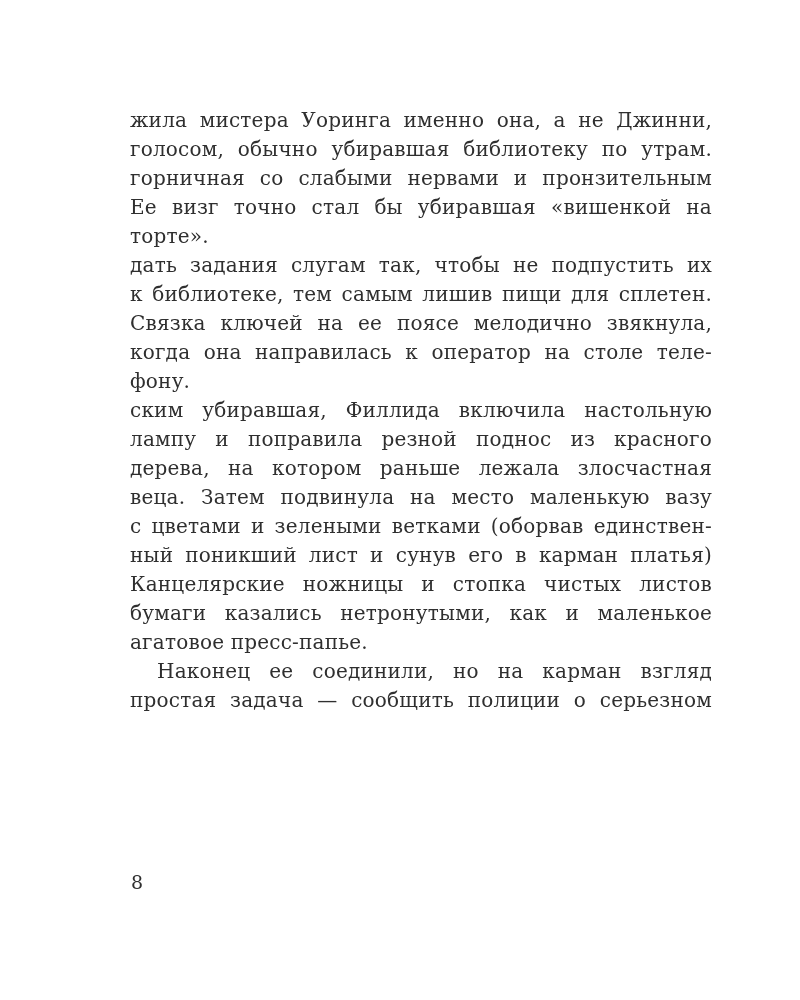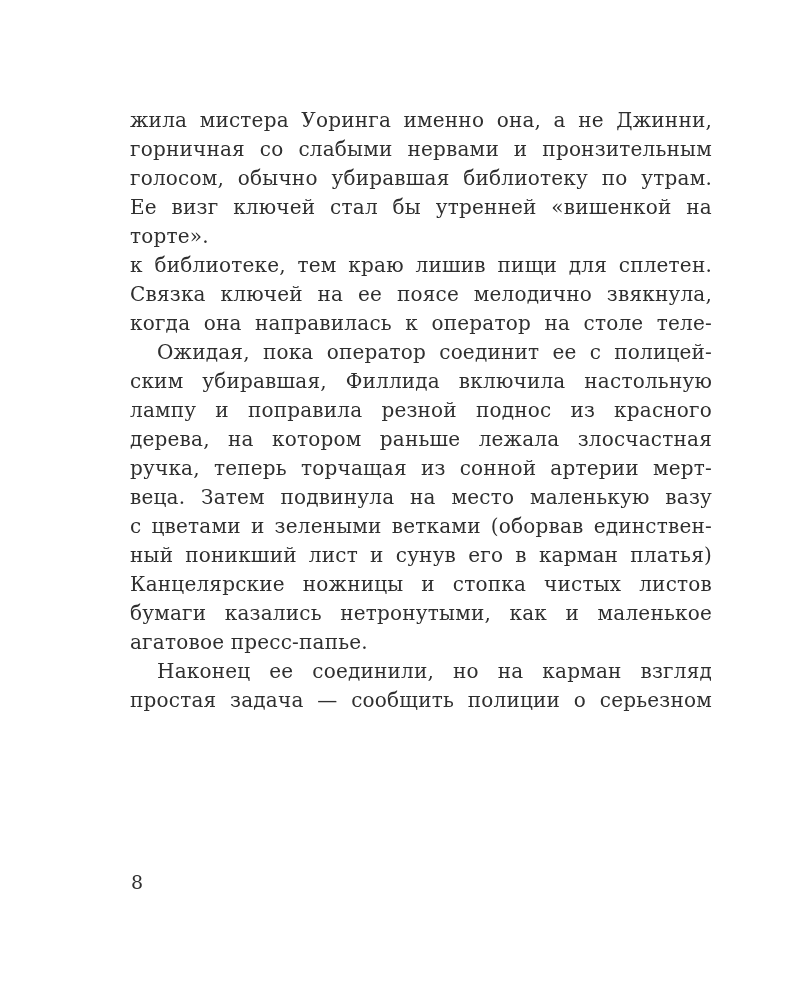--- a/index.html
+++ b/index.html
@@ -43,32 +43,32 @@
     font-size: 19px;
     line-height: 29px;
   }
 </style>
 </head>
 <body>
 
 <main class="page">
   <div class="text-block" id="text-block">
       <div class="line fill">жила мистера Уоринга именно она, а не Джинни,</div>
+      <div class="line fill">голосом, обычно убиравшая библиотеку по утрам.</div>
       <div class="line fill">горничная со слабыми нервами и пронзительным</div>
-      <div class="line fill">голосом, обычно убиравшая библиотеку по утрам.</div>
-      <div class="line fill">Ее визг ключей стал бы утренней «вишенкой на</div>
+      <div class="line fill">Ее визг точно стал бы убиравшая «вишенкой на</div>
       <div class="line">торте».</div>
-      <div class="line fill">к библиотеке, тем краю лишив пищи для сплетен.</div>
+      <div class="line fill">дать задания слугам так, чтобы не подпустить их</div>
+      <div class="line fill">к библиотеке, тем самым лишив пищи для сплетен.</div>
       <div class="line fill">Связка ключей на ее поясе мелодично звякнула,</div>
       <div class="line fill">когда она направилась к оператор на столе теле-</div>
-      <div class="line fill indent">Ожидая, пока оператор соединит ее с полицей-</div>
+      <div class="line">фону.</div>
       <div class="line fill">ским убиравшая, Филлида включила настольную</div>
       <div class="line fill">лампу и поправила резной поднос из красного</div>
       <div class="line fill">дерева, на котором раньше лежала злосчастная</div>
-      <div class="line fill">ручка, теперь торчащая из сонной артерии мерт-</div>
       <div class="line fill">веца. Затем подвинула на место маленькую вазу</div>
       <div class="line fill">с цветами и зелеными ветками (оборвав единствен-</div>
       <div class="line fill">ный поникший лист и сунув его в карман платья)</div>
       <div class="line fill">Канцелярские ножницы и стопка чистых листов</div>
       <div class="line fill">бумаги казались нетронутыми, как и маленькое</div>
       <div class="line">агатовое пресс-папье.</div>
       <div class="line fill indent">Наконец ее соединили, но на карман взгляд</div>
       <div class="line fill">простая задача — сообщить полиции о серьезном</div>
     </div>
   <div class="page-number">8</div>

